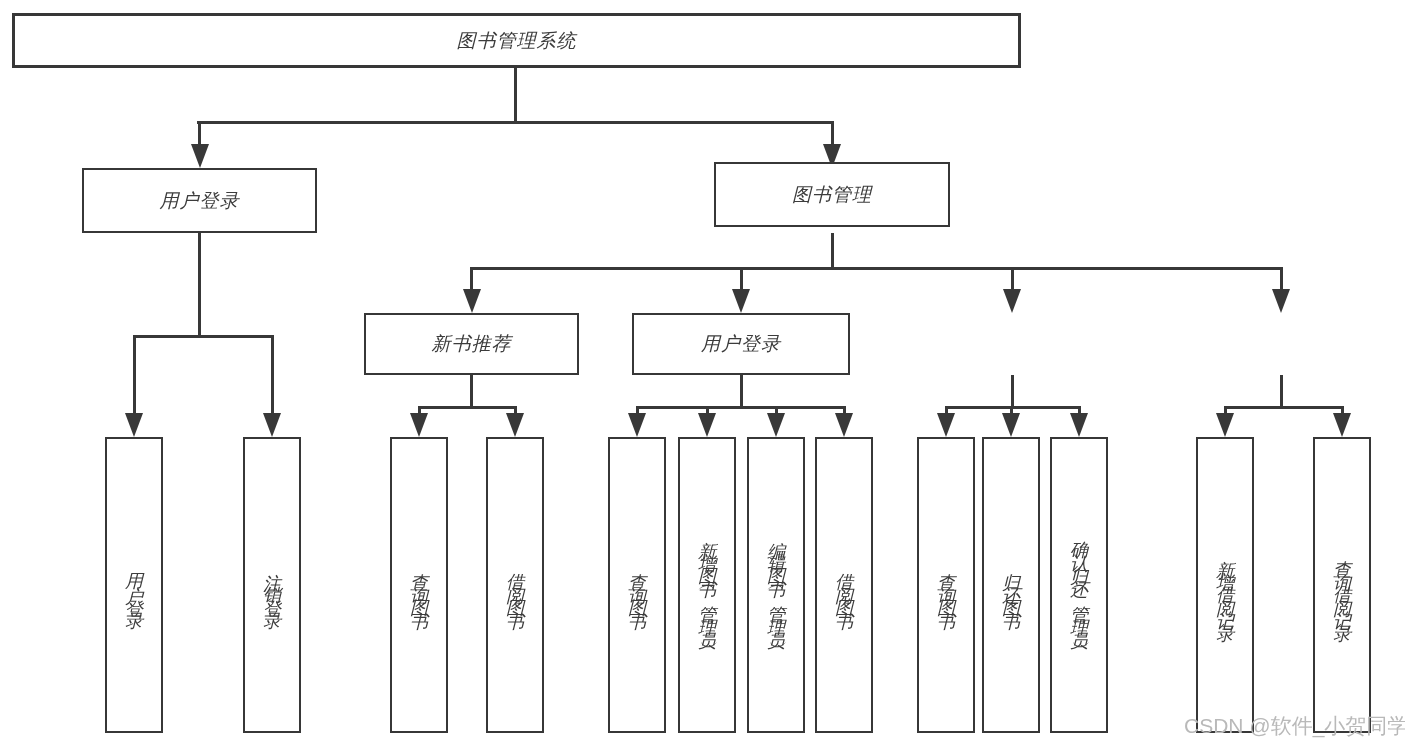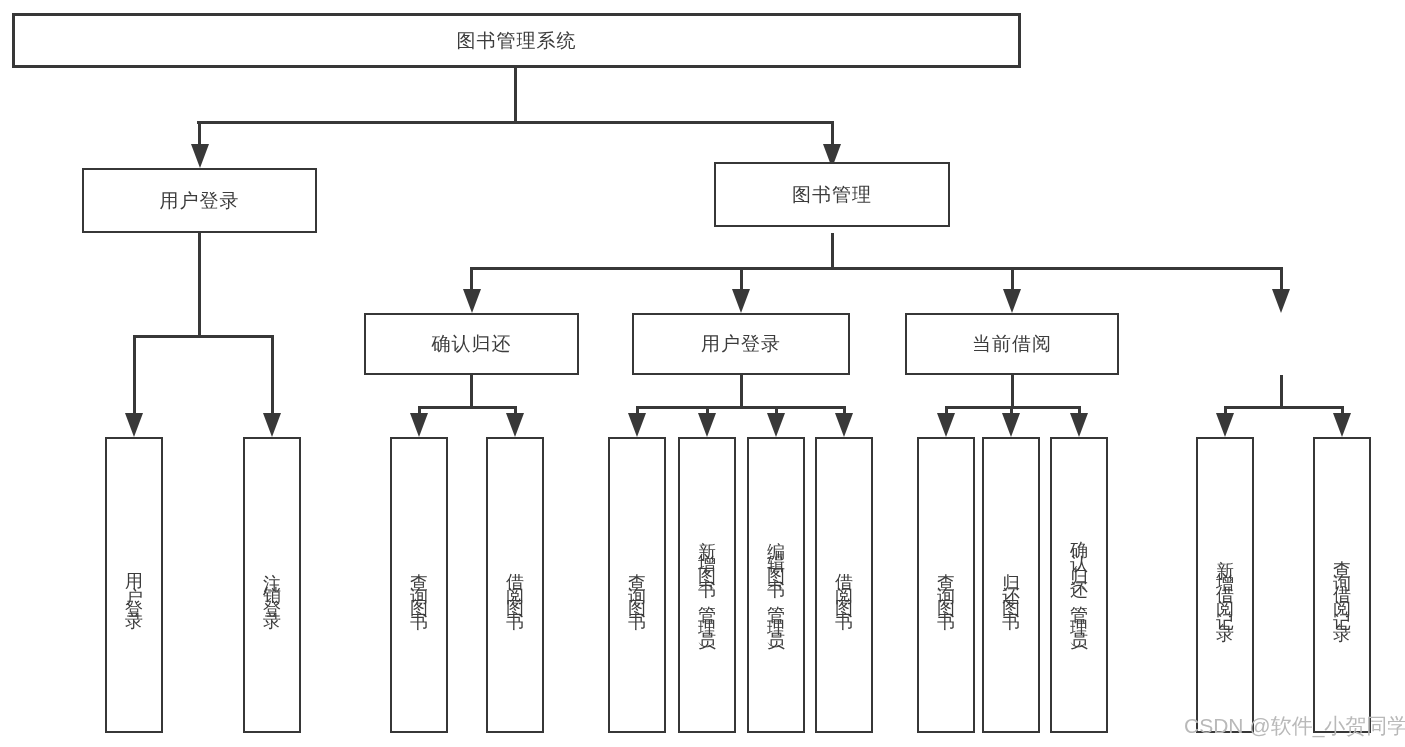--- a/index.html
+++ b/index.html
@@ -13,20 +13,21 @@
   }
   .box {
     position: absolute;
     box-sizing: border-box;
     border: 2px solid #373737;
     background: #ffffff;
     display: flex;
     align-items: center;
     justify-content: center;
     color: #3c3c3c;
+    font-style: italic;
   }
   .box.root { border-width: 3px; }
   .lbl {
     font-size: 19px;
     letter-spacing: 1px;
     white-space: nowrap;
   }
   .leaf {
     top: 437px;
     width: 58px;
@@ -94,27 +95,24 @@
   <div class="v" style="left:470px;top:267px;height:25px"></div>
   <div class="arrow" style="left:462.5px;top:289px"></div>
   <div class="v" style="left:739.5px;top:267px;height:25px"></div>
   <div class="arrow" style="left:732px;top:289px"></div>
   <div class="v" style="left:1010.5px;top:267px;height:25px"></div>
   <div class="arrow" style="left:1003px;top:289px"></div>
   <div class="v" style="left:1279.5px;top:267px;height:25px"></div>
   <div class="arrow" style="left:1272px;top:289px"></div>
 
   <div class="box" style="left:364px;top:313px;width:215px;height:62px">
-    <span class="lbl">确认归还</span>
+    <span class="lbl">新书推荐</span>
   </div>
   <div class="box" style="left:632px;top:313px;width:218px;height:62px">
     <span class="lbl">用户登录</span>
-  </div>
-  <div class="box" style="left:905px;top:313px;width:214px;height:62px">
-    <span class="lbl">当前借阅</span>
   </div>
 
   <div class="v" style="left:470px;top:375px;height:34px"></div>
   <div class="h" style="left:417.5px;top:406px;width:99px"></div>
   <div class="v" style="left:417.5px;top:406px;height:10px"></div>
   <div class="arrow" style="left:410px;top:413px"></div>
   <div class="v" style="left:513.5px;top:406px;height:10px"></div>
   <div class="arrow" style="left:506px;top:413px"></div>
 
   <div class="v" style="left:739.5px;top:375px;height:34px"></div>

